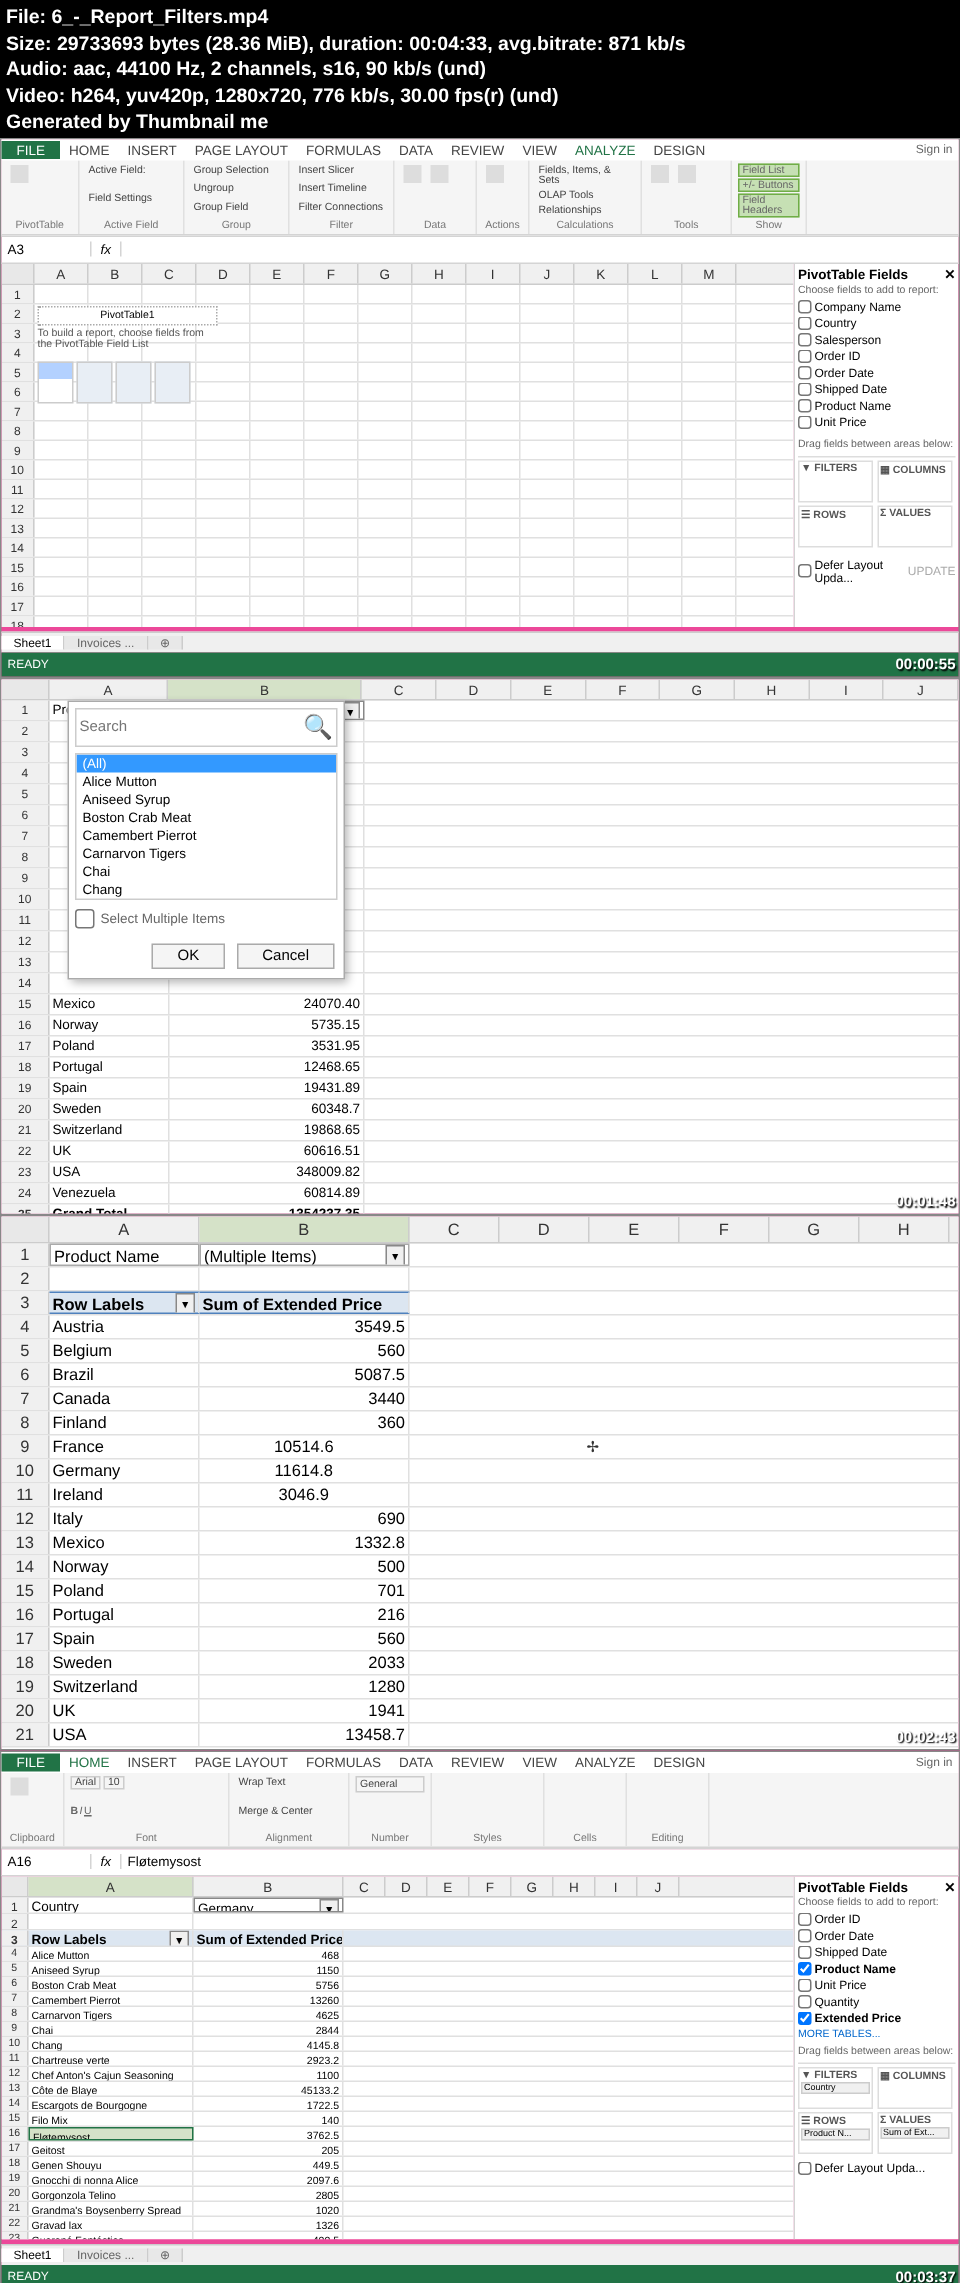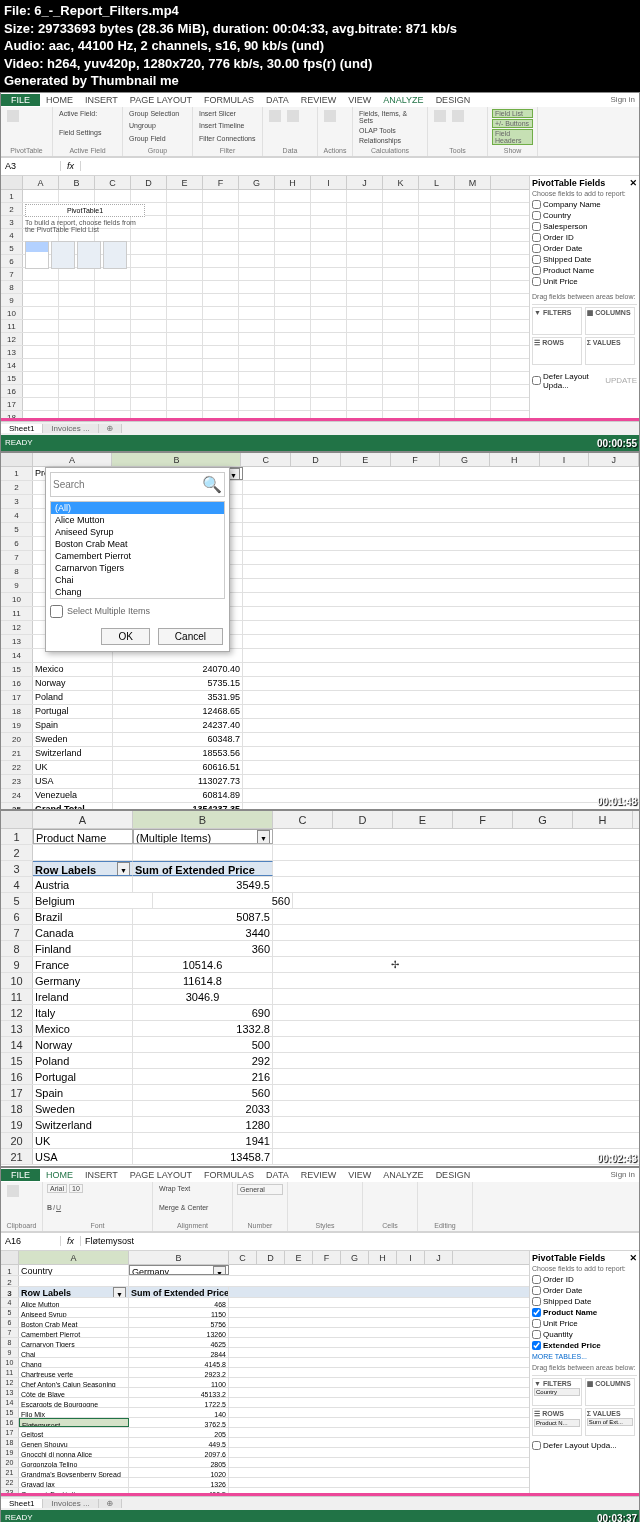--- a/index.html
+++ b/index.html
@@ -640,41 +640,41 @@
             <div class="cell" style="width:130px;text-align:right">3531.95</div>
           </div>
           <div class="row" style="height:14px;">
             <div class="rh" style="width:32px">18</div>
             <div class="cell" style="width:80px">Portugal</div>
             <div class="cell" style="width:130px;text-align:right">12468.65</div>
           </div>
           <div class="row" style="height:14px;">
             <div class="rh" style="width:32px">19</div>
             <div class="cell" style="width:80px">Spain</div>
-            <div class="cell" style="width:130px;text-align:right">24237.40</div>
+            <div class="cell" style="width:130px;text-align:right">19431.89</div>
           </div>
           <div class="row" style="height:14px;">
             <div class="rh" style="width:32px">20</div>
             <div class="cell" style="width:80px">Sweden</div>
             <div class="cell" style="width:130px;text-align:right">60348.7</div>
           </div>
           <div class="row" style="height:14px;">
             <div class="rh" style="width:32px">21</div>
             <div class="cell" style="width:80px">Switzerland</div>
-            <div class="cell" style="width:130px;text-align:right">18553.56</div>
+            <div class="cell" style="width:130px;text-align:right">19868.65</div>
           </div>
           <div class="row" style="height:14px;">
             <div class="rh" style="width:32px">22</div>
             <div class="cell" style="width:80px">UK</div>
             <div class="cell" style="width:130px;text-align:right">60616.51</div>
           </div>
           <div class="row" style="height:14px;">
             <div class="rh" style="width:32px">23</div>
             <div class="cell" style="width:80px">USA</div>
-            <div class="cell" style="width:130px;text-align:right">113027.73</div>
+            <div class="cell" style="width:130px;text-align:right">348009.82</div>
           </div>
           <div class="row" style="height:14px;">
             <div class="rh" style="width:32px">24</div>
             <div class="cell" style="width:80px">Venezuela</div>
             <div class="cell" style="width:130px;text-align:right">60814.89</div>
           </div>
           <div class="row" style="height:14px;font-weight:bold">
             <div class="rh" style="width:32px">25</div>
             <div class="cell" style="width:80px">Grand Total</div>
             <div class="cell" style="width:130px;text-align:right">1354237.35</div>
@@ -739,21 +739,21 @@
         <div class="cell" style="width:140px;text-align:left">Sum of Extended Price</div>
       </div>
       <div id="p3-rows">
           <div class="row">
             <div class="rh">4</div>
             <div class="cell" style="width:100px">Austria</div>
             <div class="cell" style="width:140px;text-align:right">3549.5</div>
           </div>
           <div class="row">
             <div class="rh">5</div>
-            <div class="cell" style="width:120px">Belgium</div>
+            <div class="cell" style="width:100px">Belgium</div>
             <div class="cell" style="width:140px;text-align:right">560</div>
           </div>
           <div class="row">
             <div class="rh">6</div>
             <div class="cell" style="width:100px">Brazil</div>
             <div class="cell" style="width:140px;text-align:right">5087.5</div>
           </div>
           <div class="row">
             <div class="rh">7</div>
             <div class="cell" style="width:100px">Canada</div>
@@ -790,21 +790,21 @@
             <div class="cell" style="width:140px;text-align:right">1332.8</div>
           </div>
           <div class="row">
             <div class="rh">14</div>
             <div class="cell" style="width:100px">Norway</div>
             <div class="cell" style="width:140px;text-align:right">500</div>
           </div>
           <div class="row">
             <div class="rh">15</div>
             <div class="cell" style="width:100px">Poland</div>
-            <div class="cell" style="width:140px;text-align:right">292</div>
+            <div class="cell" style="width:140px;text-align:right">701</div>
           </div>
           <div class="row">
             <div class="rh">16</div>
             <div class="cell" style="width:100px">Portugal</div>
             <div class="cell" style="width:140px;text-align:right">216</div>
           </div>
           <div class="row">
             <div class="rh">17</div>
             <div class="cell" style="width:100px">Spain</div>
             <div class="cell" style="width:140px;text-align:right">560</div>

